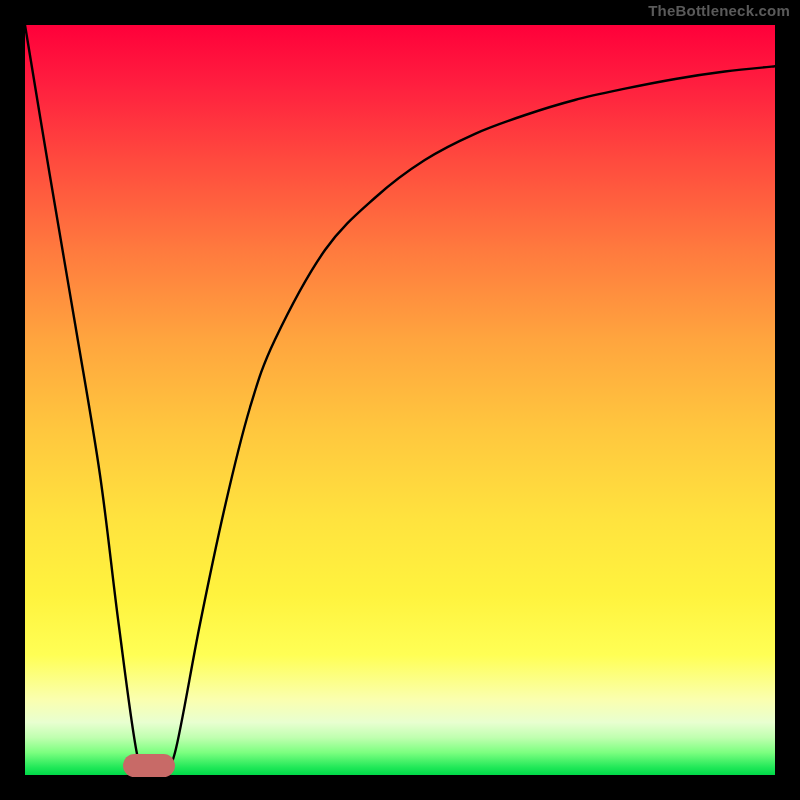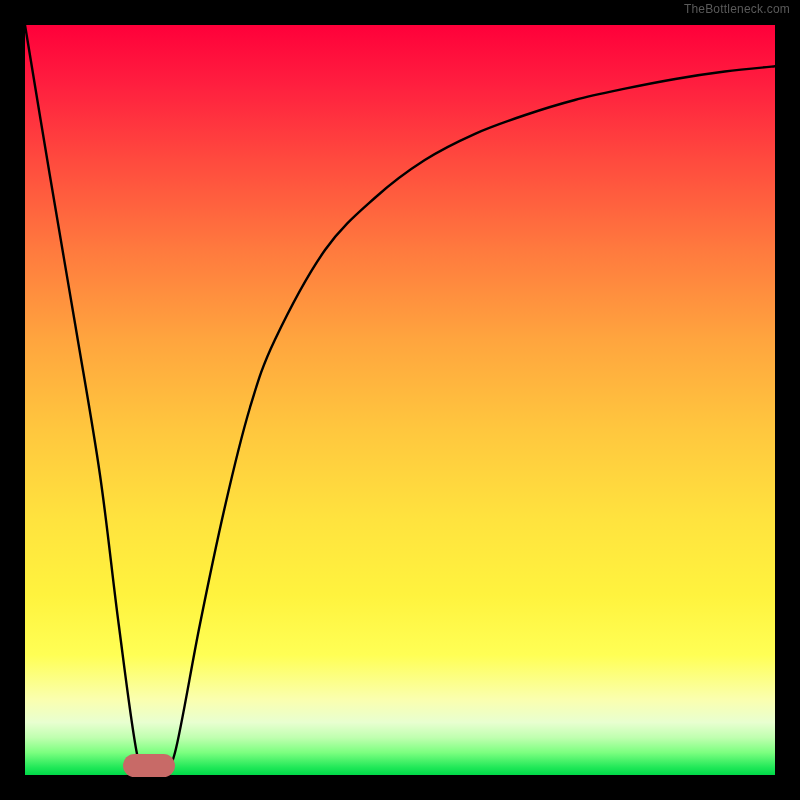--- a/index.html
+++ b/index.html
@@ -54,22 +54,22 @@
   .marker {
     position: absolute;
     background: #c86a67;
     border-radius: 14px;
   }
   .watermark {
     position: absolute;
     top: 2px;
     right: 10px;
     color: #5a5a5a;
-    font-size: 12px;
-    font-weight: 400;
+    font-size: 15px;
+    font-weight: 700;
     letter-spacing: 0.2px;
   }
   svg.curve {
     position: absolute;
     left: 0;
     top: 0;
     width: 750px;
     height: 750px;
   }
 </style>

